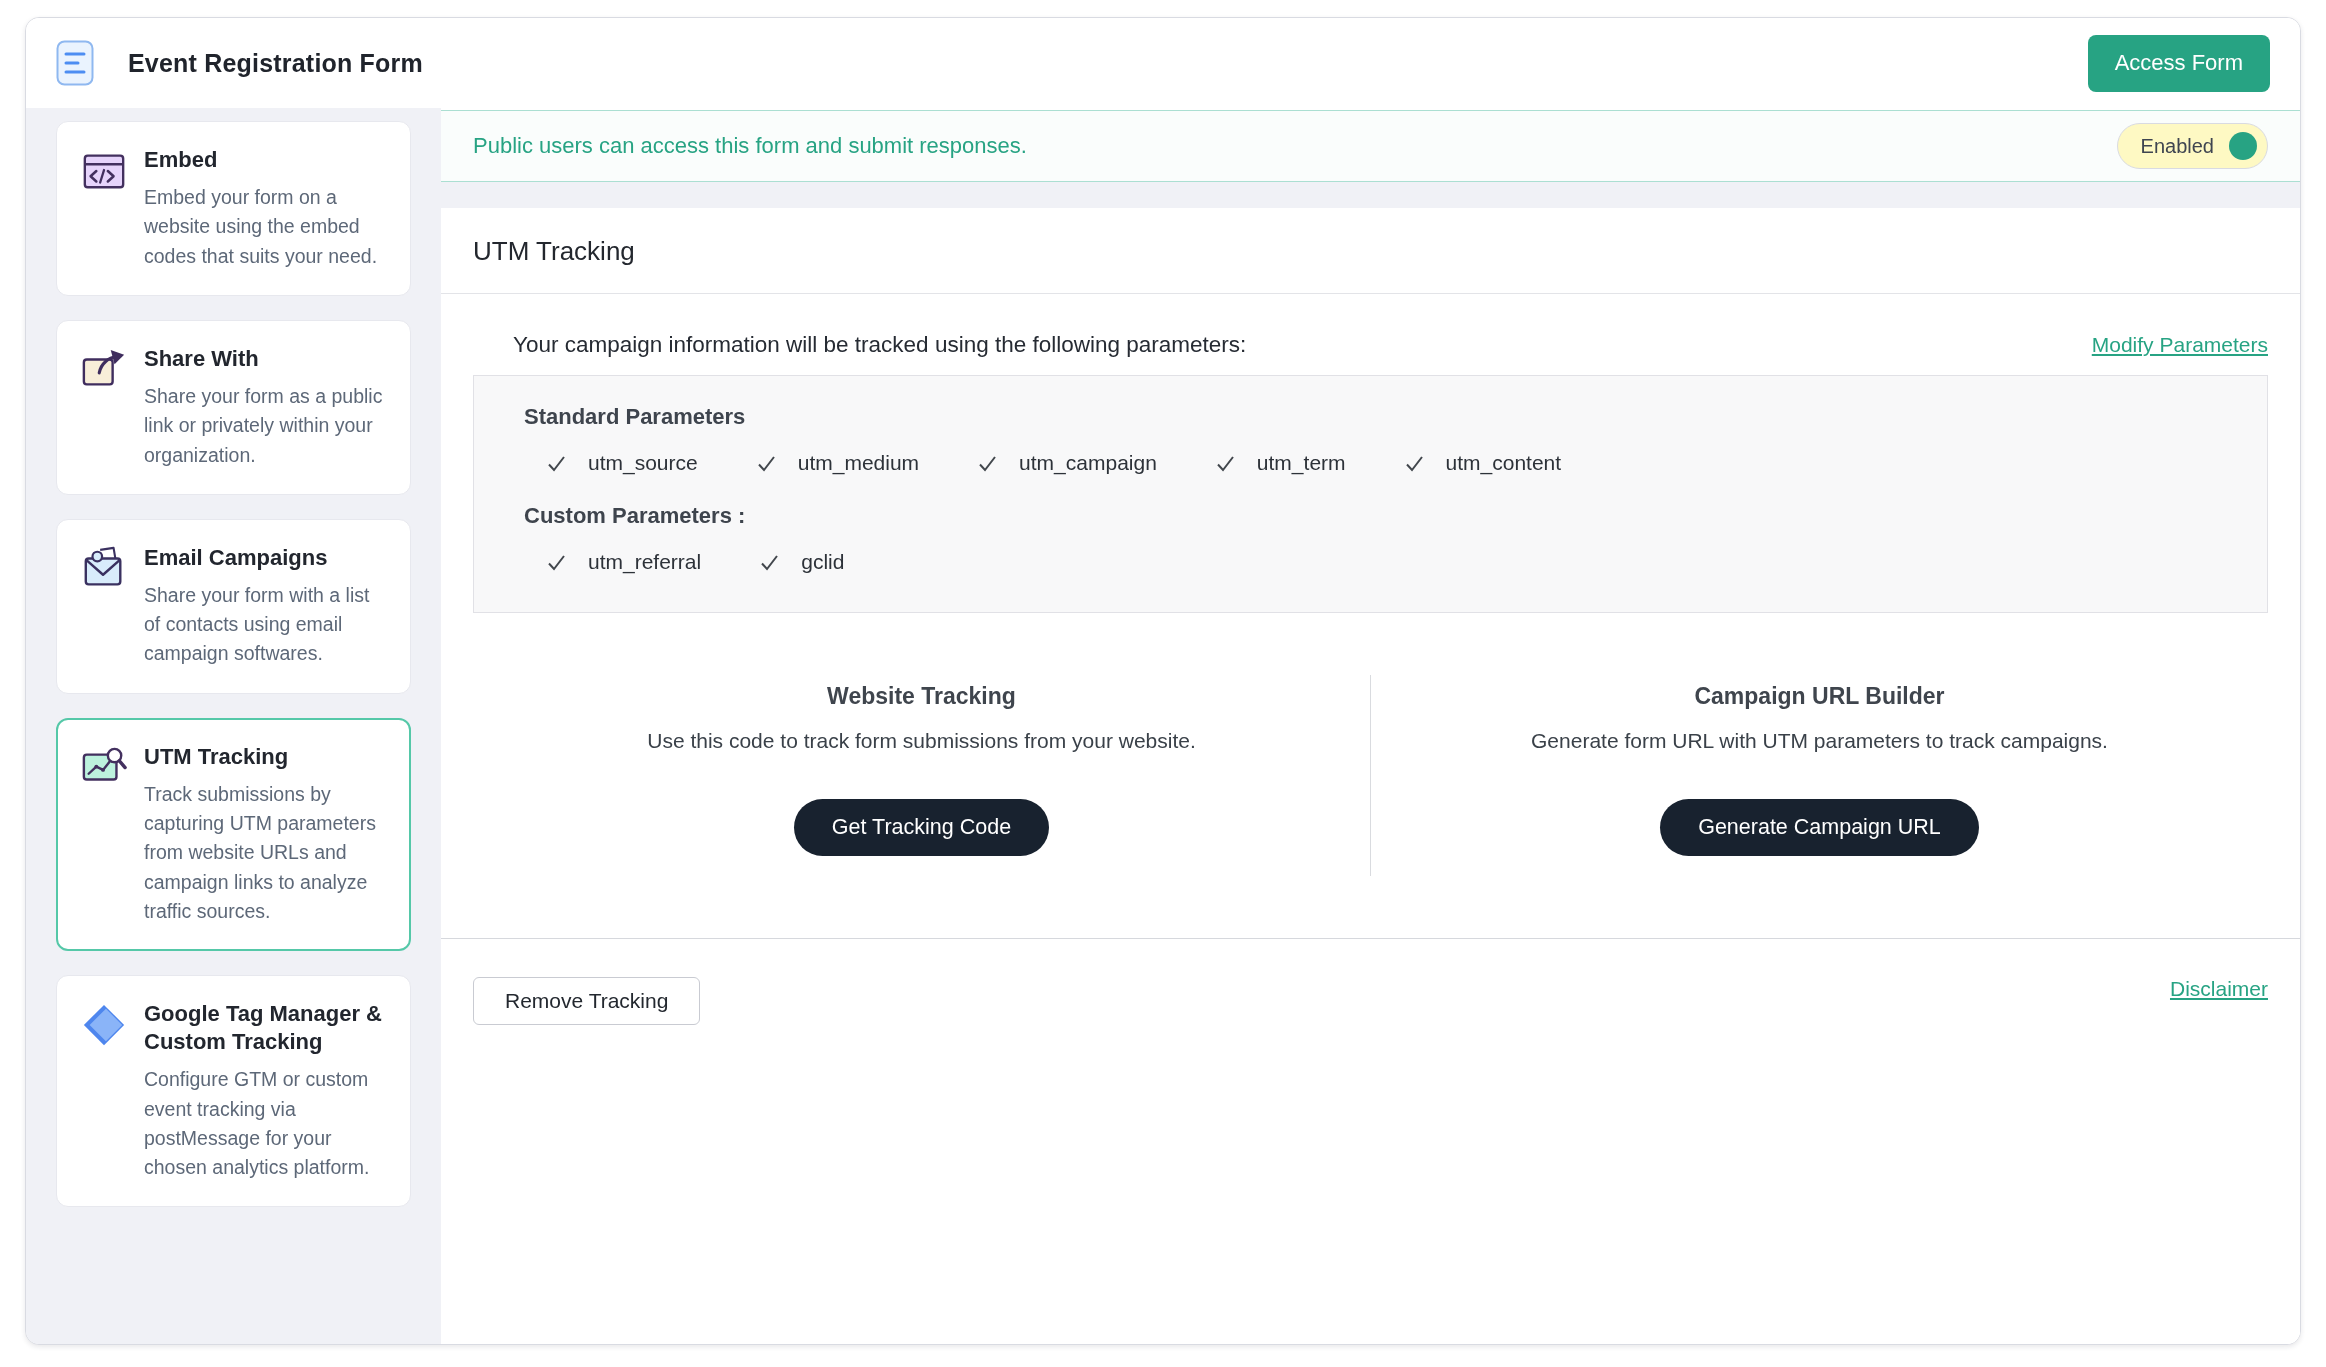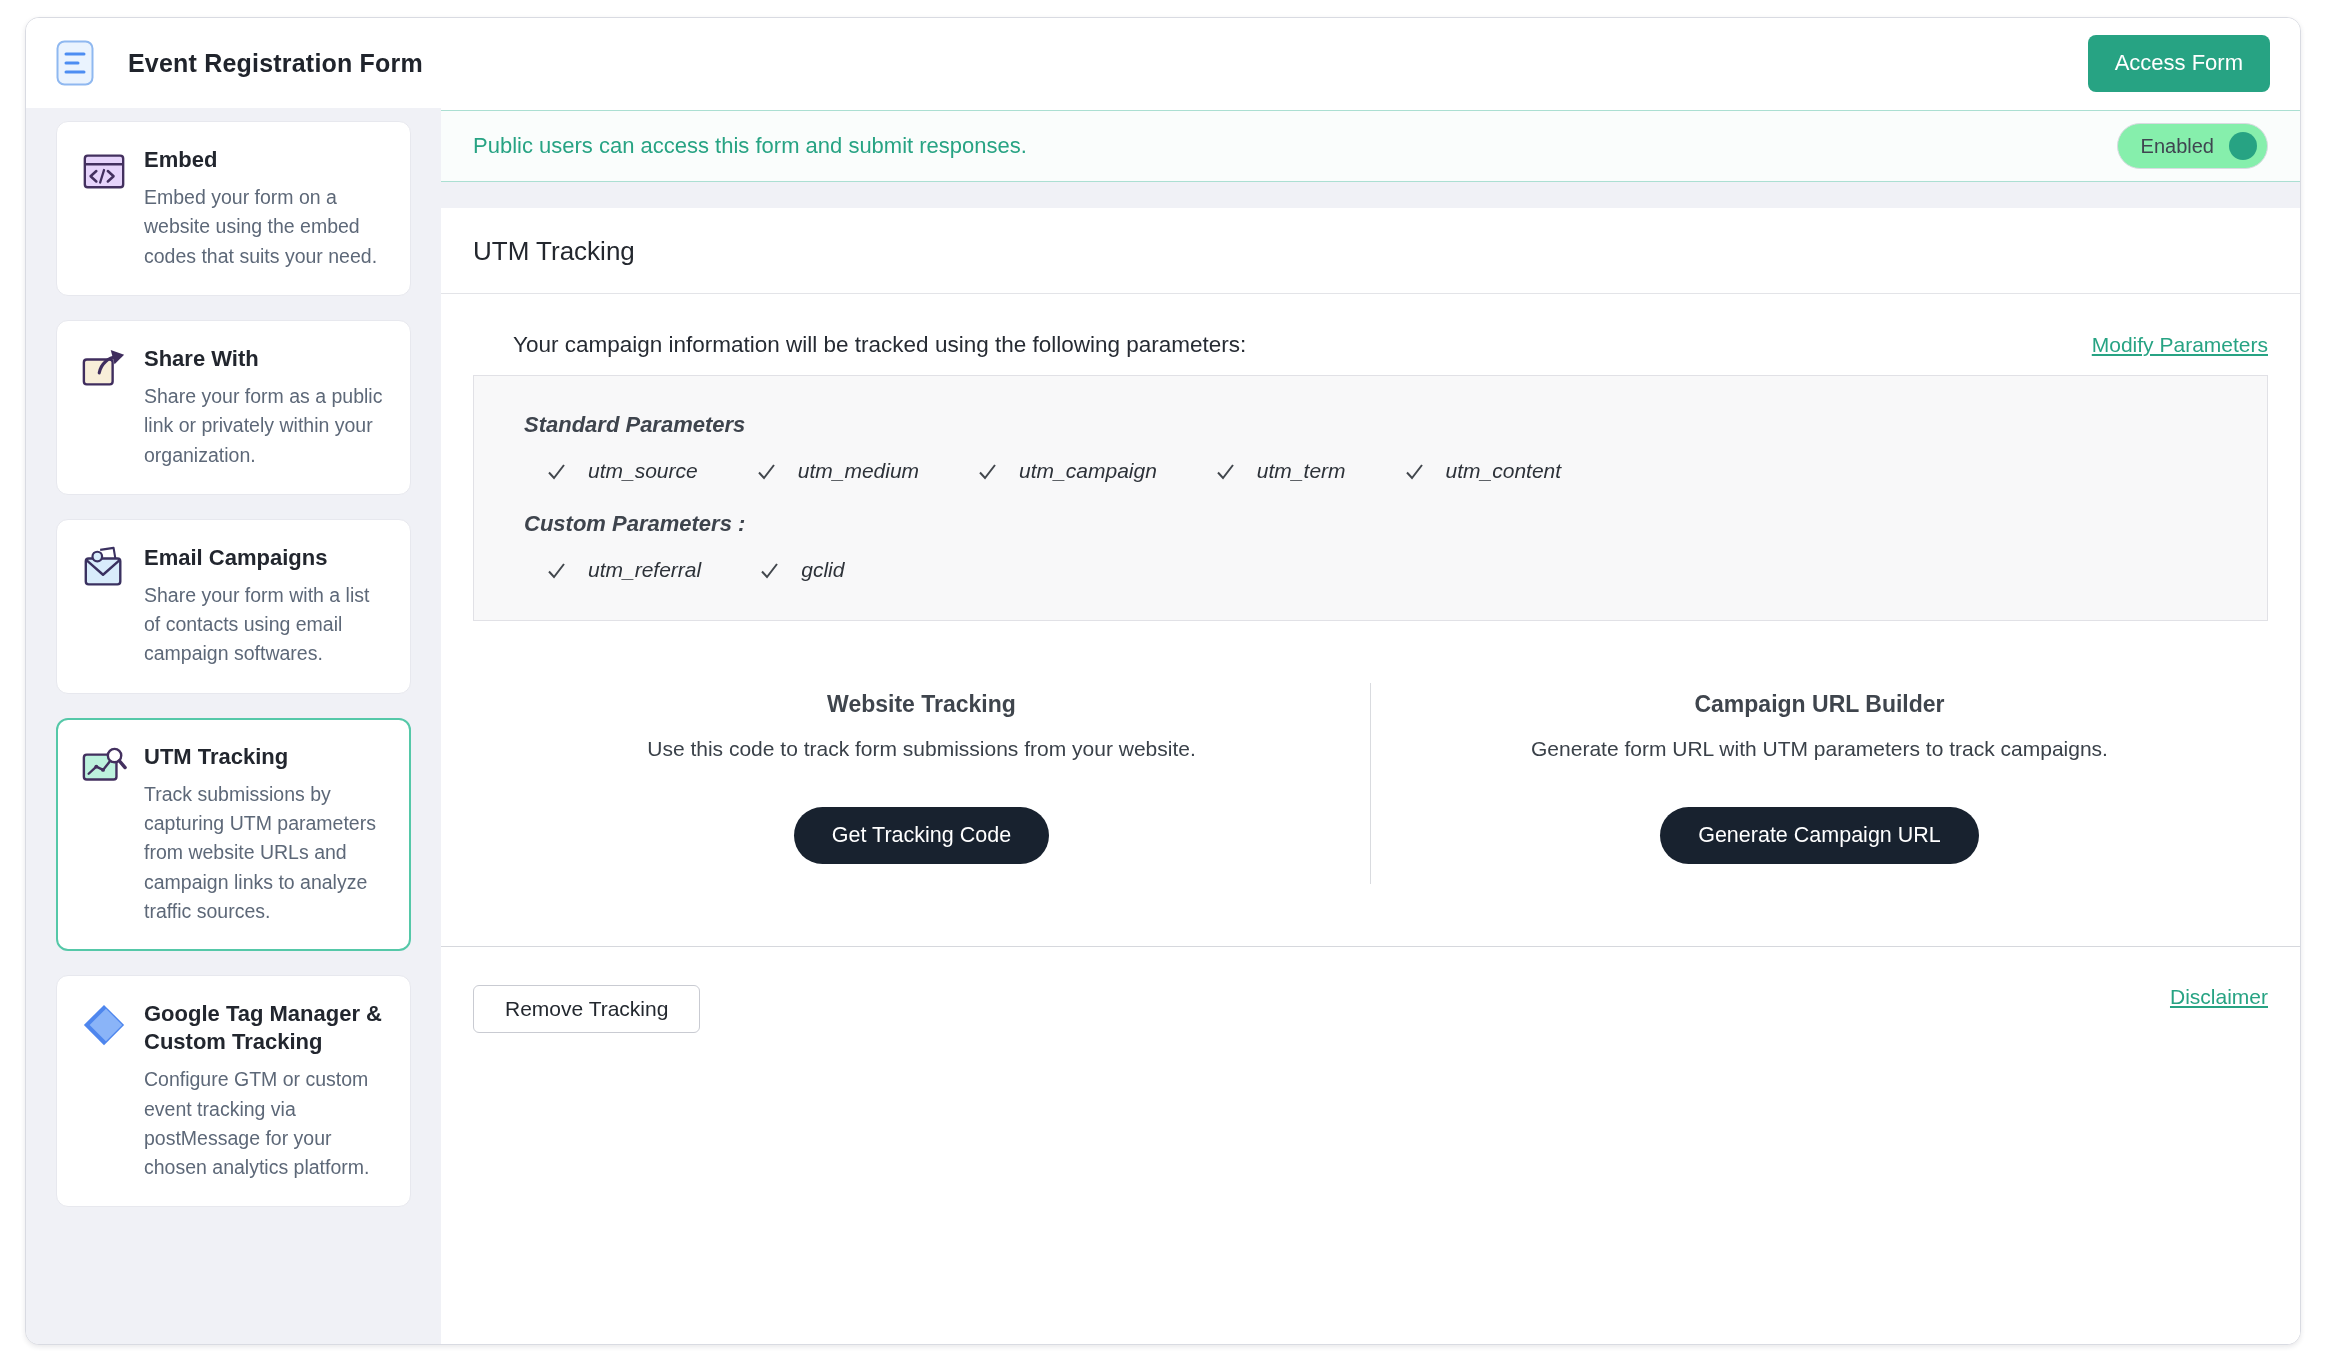--- a/index.html
+++ b/index.html
@@ -29,35 +29,35 @@
   .side-icon { width:46px; height:46px; flex:0 0 auto; margin-top:2px; }
   .side-icon svg { width:100%; height:100%; display:block; }
   .side-title { font-size:22px; font-weight:600; color:#22262e; margin-bottom:9px; line-height:1.28; }
   .side-desc { font-size:19.5px; color:#5d6878; line-height:1.5; }
 
   
   .main { flex:1; background:#fff; display:flex; flex-direction:column; min-width:0; }
   .banner { margin-top:2px; background:#fafdfc; border-top:1.5px solid #abdfd2; border-bottom:1.5px solid #abdfd2;
             height:72px; flex:0 0 auto; display:flex; align-items:center; padding:16px 32px; }
   .banner-text { color:#27a383; font-size:22px; }
-  .toggle-pill { margin-left:auto; background:#86efac; border:1.5px solid #d9dbe1; border-radius:24px;
+  .toggle-pill { margin-left:auto; background:#fef9c3; border:1.5px solid #d9dbe1; border-radius:24px;
                  height:46px; display:flex; align-items:center; gap:15px; padding:0 10px 0 23px; cursor:pointer; }
   .toggle-label { font-size:20px; color:#3f4550; }
   .toggle-dot { width:28px; height:28px; border-radius:50%; background:#27a383; }
   .gray-gap { height:26px; flex:0 0 auto; background:#f0f1f6; }
 
   .content { flex:1; background:#fff; overflow:hidden; }
   .content-title { font-size:26px; font-weight:500; color:#23272e; padding:28px 32px 26px; }
   .full-divider { border-top:1px solid #e3e4e8; }
 
   .intro-row { display:flex; align-items:center; padding:38px 32px 0;margin-left:40px; }
   .intro-text { font-size:22.5px; color:#262b33; }
   .modify-link { margin-left:auto; color:#27a383; font-size:21px; text-decoration:underline; cursor:pointer; }
 
-  .params-box { margin:17px 32px 0; background:#f8f8f9; border:1px solid #e1e1e6; padding:32px 26px 34px;font-style:italic; }
+  .params-box { margin:17px 32px 0; background:#f8f8f9; border:1px solid #e1e1e6; padding:24px 26px 34px; }
   .params-title { font-size:22px; font-weight:600; color:#3e444d; margin:4px 0 0 24px; }
   .params-row { display:flex; gap:58px; margin:21px 0 4px 46px; flex-wrap:wrap; }
   .param-item { display:flex; align-items:center; gap:21px; font-size:21px; color:#2d3239; }
   .check-icon { width:21px; height:21px; display:inline-block; }
   .check-icon svg { width:100%; height:100%; display:block; }
   .custom-title { margin-top:28px; }
 
   .track-cols { display:flex; margin-top:62px; padding:0 32px; }
   .track-col { flex:1; text-align:center; padding:8px 20px 20px; }
   .track-col.right { border-left:1px solid #d9dbdf; }

